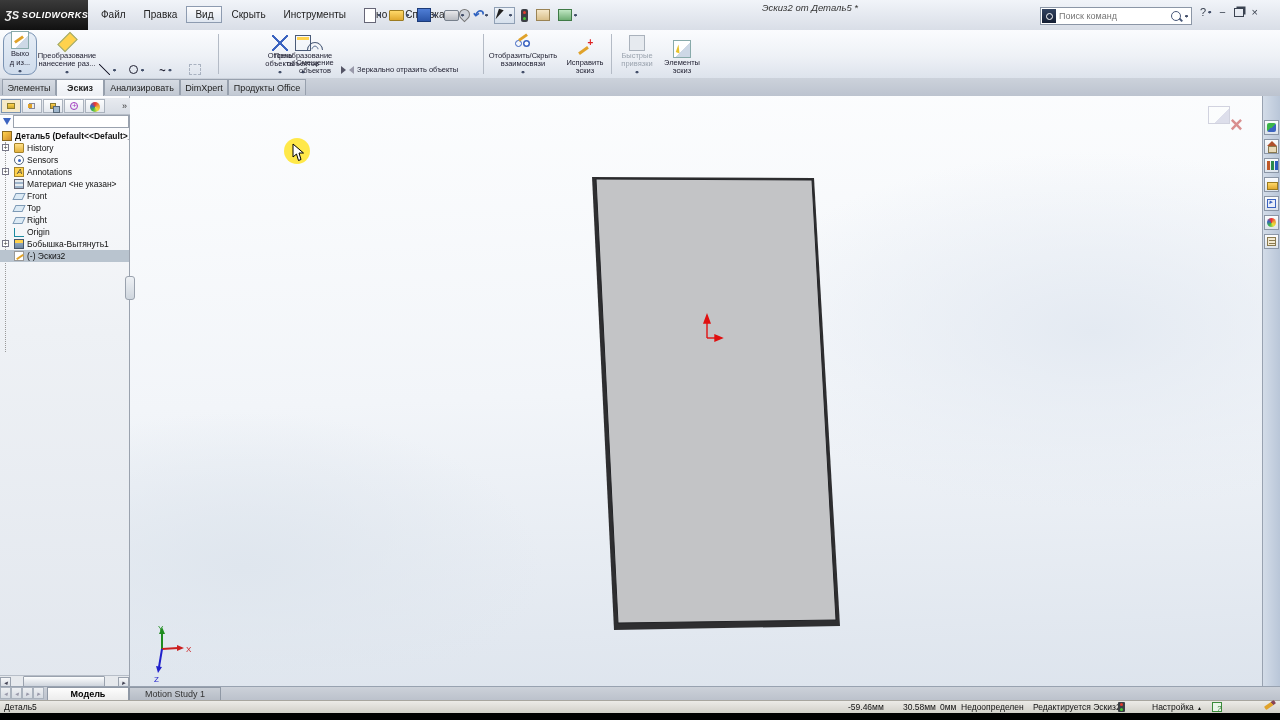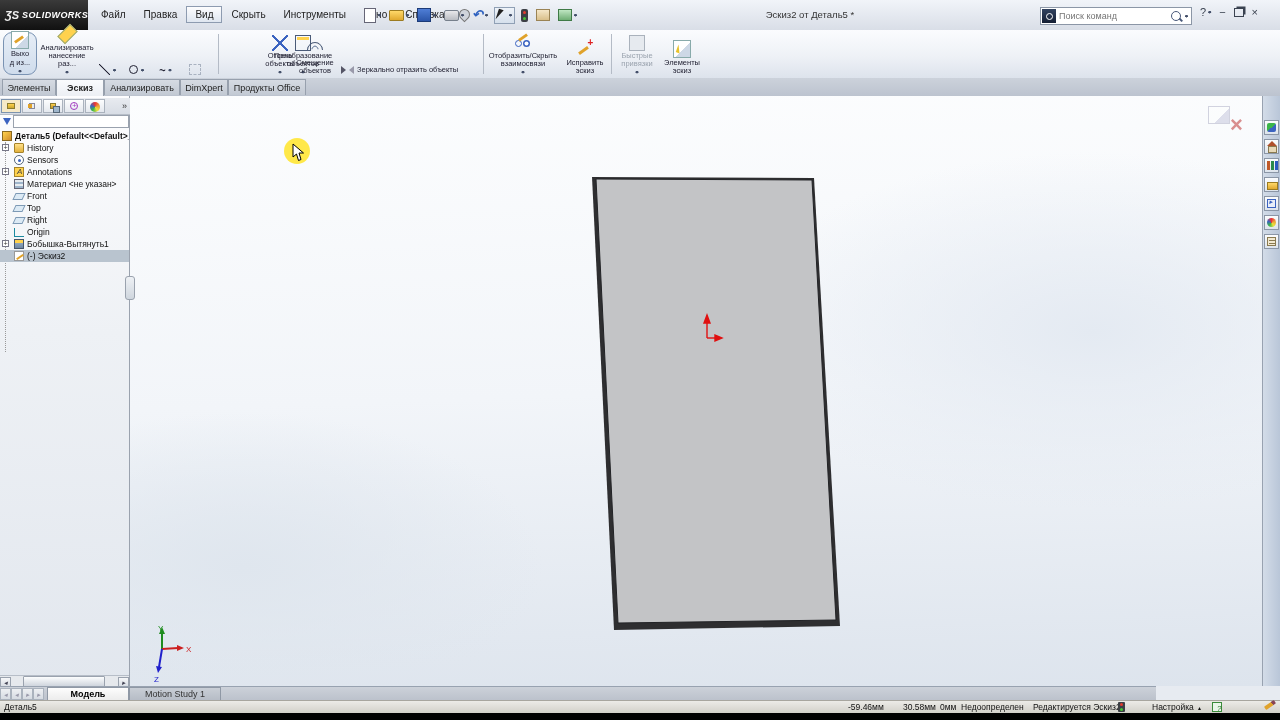--- a/index.html
+++ b/index.html
@@ -27,21 +27,21 @@
   .ic-open{width:13px;height:9px;background:linear-gradient(#ffd869,#e0a92f);border:1px solid #9c7b20;border-radius:1px;}
   .ic-save{width:12px;height:12px;background:linear-gradient(#4f7ed6,#2b55a8);border:1px solid #1c3b78;}
   .ic-print{width:13px;height:9px;background:linear-gradient(#e8e8ea,#b9bcc2);border:1px solid #77808c;border-radius:2px;}
   .ic-undo{color:#2f62c0;font-size:13px;font-weight:bold;line-height:12px;}
   .ic-cursor{width:0;height:0;border-left:5px solid #222;border-right:5px solid transparent;border-bottom:11px solid transparent;transform:rotate(18deg);}
   .ic-traffic{width:7px;height:13px;background:#3c3f45;border-radius:2px;position:relative;}
   .ic-traffic:before{content:"";position:absolute;left:2px;top:2px;width:3px;height:3px;border-radius:50%;background:#e23b2e;}
   .ic-traffic:after{content:"";position:absolute;left:2px;bottom:2px;width:3px;height:3px;border-radius:50%;background:#47c437;}
   .ic-props{width:12px;height:10px;background:linear-gradient(#f5e7c8,#d9bf8a);border:1px solid #9a8354;}
   .ic-tools{width:12px;height:10px;background:linear-gradient(#bfe6c2,#6fae74);border:1px solid #3f7a46;}
-  #doc-title{position:absolute;left:700px;top:9px;width:220px;text-align:center;font-size:9.5px;color:#333;}
+  #doc-title{position:absolute;left:700px;top:2px;width:220px;text-align:center;font-size:9.5px;color:#333;font-style:italic;}
   #searchbox{position:absolute;left:1040px;top:7px;width:150px;height:16px;background:#fff;border:1px solid #8b96a6;display:flex;align-items:center;}
   .swicon{width:14px;height:14px;background:linear-gradient(#31425f,#141e33);margin:1px;position:relative;flex:0 0 14px;}
   .swicon:before{content:"";position:absolute;left:4px;top:4px;width:5px;height:5px;border:1px solid #fff;border-radius:50%;}
   #searchbox input{flex:1;border:0;outline:0;font-size:9px;height:12px;min-width:0;font-family:"Liberation Sans",sans-serif;color:#555;background:transparent;}
   .mag{width:8px;height:8px;border:1.5px solid #49597a;border-radius:50%;position:relative;margin:0 4px;flex:0 0 8px;}
   .mag:after{content:"";position:absolute;left:7px;top:7px;width:4px;height:1.5px;background:#49597a;transform:rotate(45deg);}
   #winctrl{position:absolute;left:1200px;top:6px;display:flex;align-items:center;gap:8px;font-size:11px;color:#3a4250;}
   #winctrl .wbtn{display:flex;align-items:center;gap:2px;}
   .restore-glyph{width:8px;height:7px;border:1px solid #3a4250;box-shadow:2px -2px 0 -0.5px #3a4250;display:inline-block;}
   
@@ -182,21 +182,21 @@
   .tp2:before{content:"";position:absolute;left:3px;top:6px;width:7px;height:5px;background:#e8d9b8;border:1px solid #8a7a50;}
   .tp2:after{content:"";position:absolute;left:2px;top:1px;border-left:5px solid transparent;border-right:5px solid transparent;border-bottom:5px solid #b0502a;}
   .tp3:before{content:"";position:absolute;left:2px;top:2px;width:3px;height:9px;background:#c05a2a;box-shadow:4px 0 #2a8a4a,8px 0 #2a5ac0;}
   .tp4:before{content:"";position:absolute;left:2px;top:4px;width:9px;height:6px;background:linear-gradient(#ffd869,#e0a92f);border:1px solid #9c7b20;}
   .tp5:before{content:"";position:absolute;inset:2px;border:1px solid #3b63c0;background:#e8eef8;}
   .tp5:after{content:"▸";position:absolute;left:4px;top:1px;font-size:7px;color:#3b63c0;}
   .tp6:before{content:"";position:absolute;inset:2px;border-radius:50%;background:conic-gradient(#e33,#e9a23b,#ede23b,#3bb54a,#3b63c0,#e33);}
   .tp7:before{content:"";position:absolute;inset:2px;background:#f2e9d0;border:1px solid #8a7a50;}
   .tp7:after{content:"";position:absolute;left:4px;top:5px;width:6px;height:1px;background:#8a7a50;box-shadow:0 3px #8a7a50;}
   
-  #mtabs{position:absolute;left:0;top:686px;width:1156px;height:14px;background:linear-gradient(#ccd1d9,#bcc2cc);border-top:1px solid #98a2b0;box-sizing:border-box;display:flex;align-items:flex-end;}
+  #mtabs{position:absolute;left:0;top:686px;width:1280px;height:14px;background:linear-gradient(#ccd1d9,#bcc2cc);border-top:1px solid #98a2b0;box-sizing:border-box;display:flex;}
   .navbtn{width:11px;height:12px;border:1px solid #aab2bd;background:linear-gradient(#eef0f3,#d6dbe2);font-size:7px;line-height:11px;text-align:center;color:#99a;box-sizing:border-box;}
   .mtab{height:13px;line-height:13px;font-size:9px;text-align:center;border:1px solid #8f98a5;border-bottom:none;box-sizing:border-box;}
   .mtab.active{width:82px;background:linear-gradient(#fdfdfd,#ececec);font-weight:bold;margin-left:3px;}
   .mtab.idle{width:92px;background:linear-gradient(#c9ced6,#b6bcc6);color:#333;}
   
   #statusbar{position:absolute;left:0;top:700px;width:1280px;height:13px;
     background:linear-gradient(#ecebe7,#d2d0c9);border-top:1px solid #a8a69f;font-size:8.5px;color:#111;box-sizing:border-box;}
   #statusbar span{position:absolute;top:1px;white-space:nowrap;}
   .rebuild-ic{position:absolute;left:1118px;top:1px;width:7px;height:10px;background:#3c3f45;border-radius:1px;}
   .rebuild-ic:before{content:"";position:absolute;left:2px;top:1px;width:3px;height:3px;border-radius:50%;background:#e23b2e;}
@@ -281,21 +281,21 @@
 
 <div id="ribbon">
   <div class="rbbtn pressed" style="left:3px;width:34px;">
     <i class="bicon bi-exit"></i>
     <span class="lbl">Выхо</span>
     <span class="lbl">д из...</span>
     <s class="dd">▾</s>
   </div>
   <div class="rbbtn" style="left:40px;width:54px;">
     <i class="bicon bi-dim" style="width:9px;height:9px;"></i>
-    <span class="lbl">Анализировать нанесение раз...</span>
+    <span class="lbl">Преобразование нанесение раз...</span>
     <s class="dd">▾</s>
   </div>
 
   <div id="skgrid">
     <div class="cellrow">
       <div class="cell">
           <i class="sk sk-line"></i>
           <s class="dd">▾</s>
         </div>
       <div class="cell">

